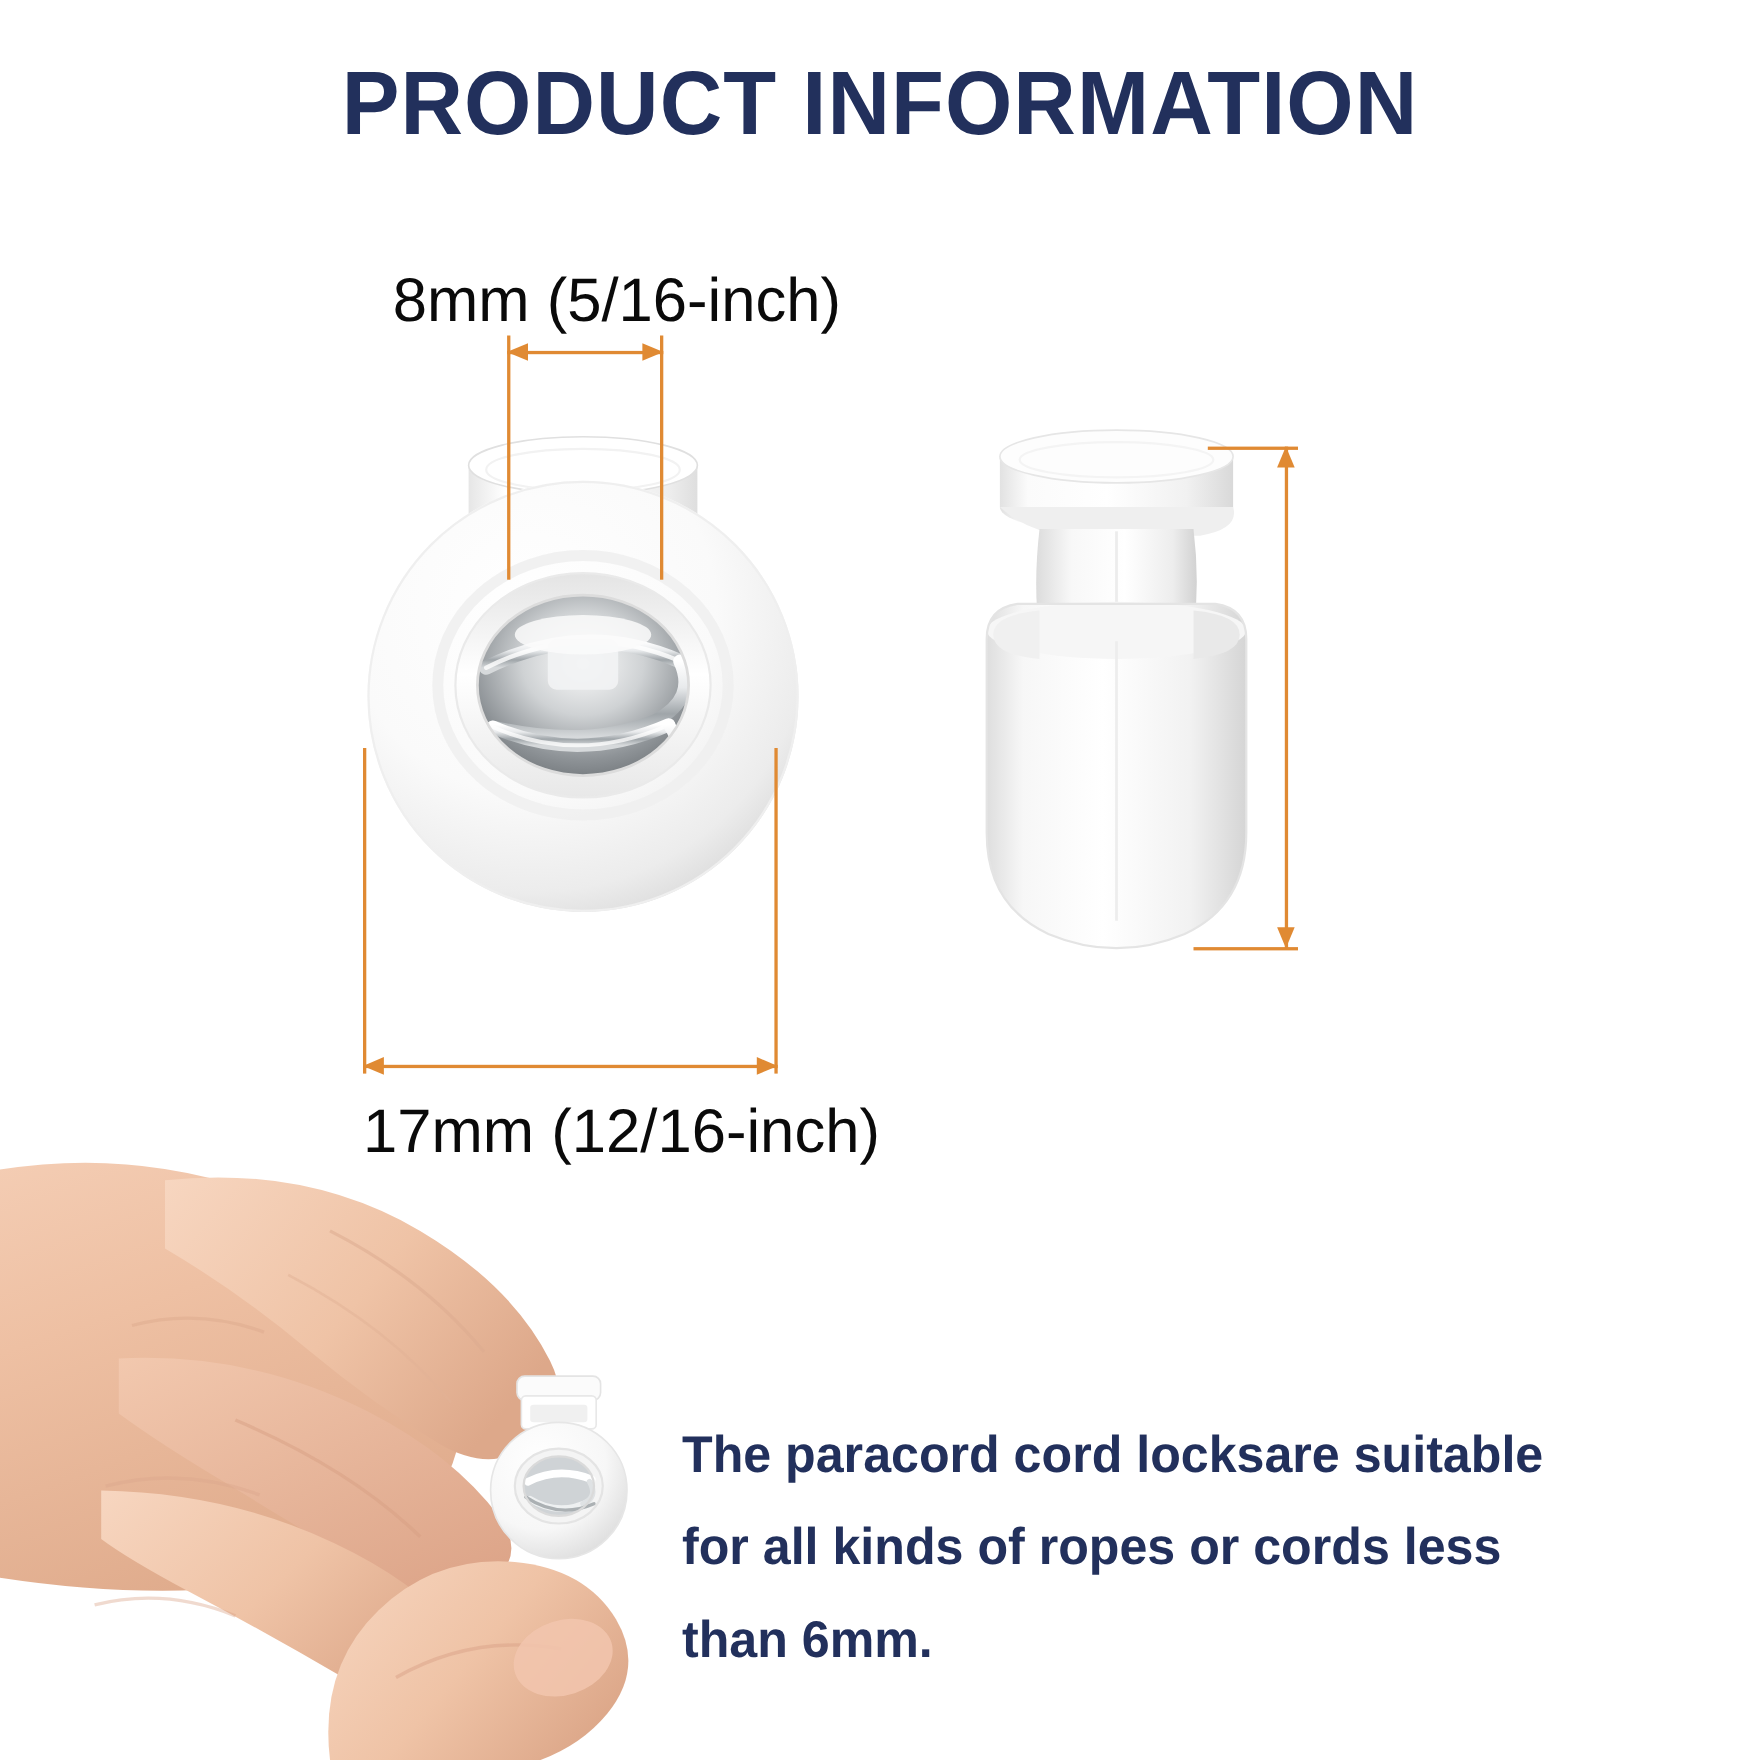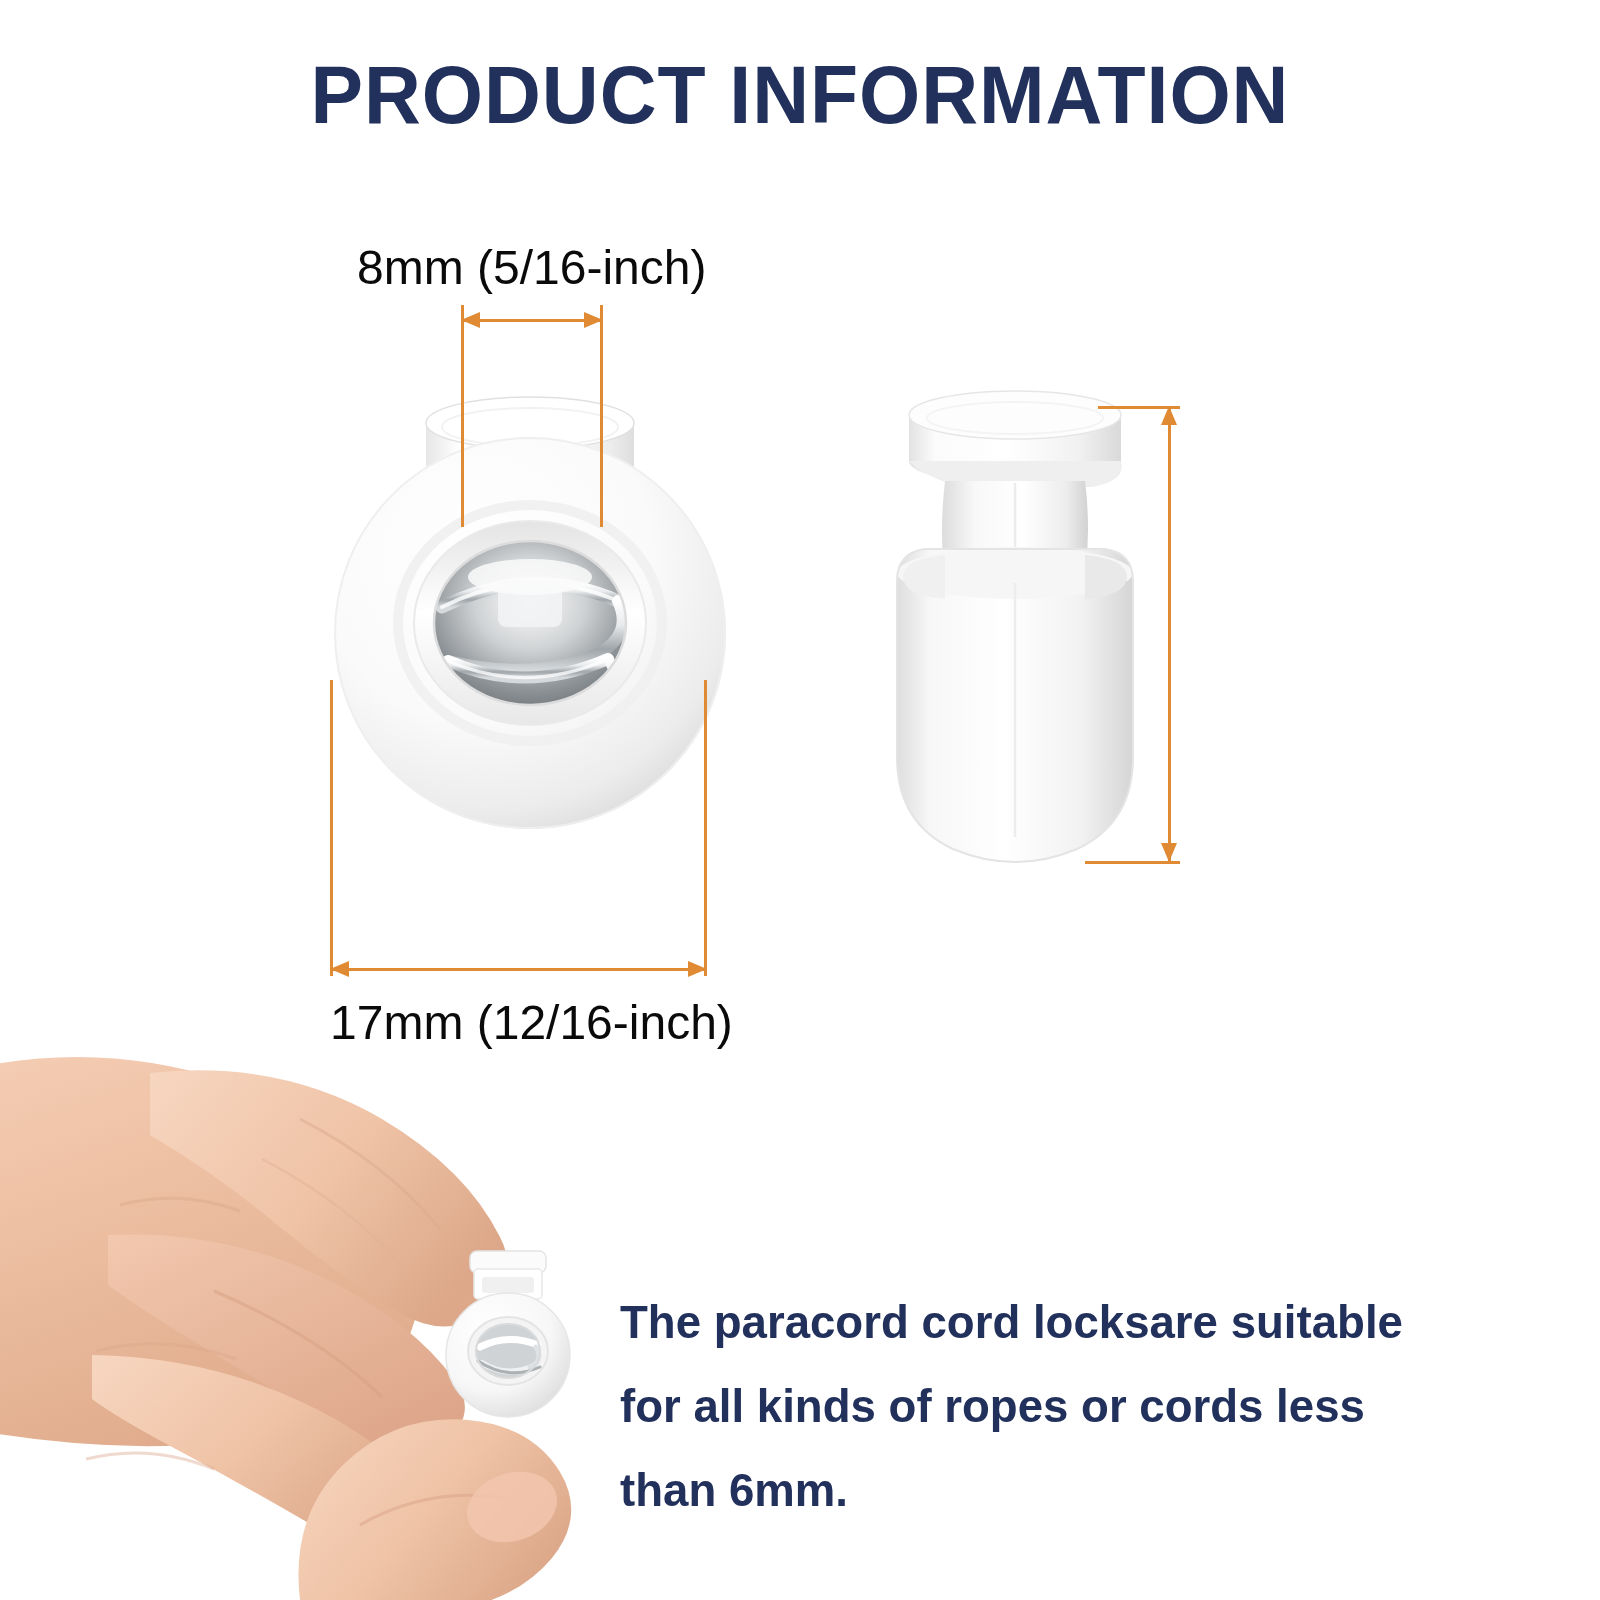--- a/index.html
+++ b/index.html
@@ -31,21 +31,21 @@
     letter-spacing: 1px;
     transform: scaleX(0.96);
     white-space: nowrap;
   }
 
   
   .dim-label {
     position: absolute;
     color: #0a0a0a;
     font-family: "Liberation Sans", sans-serif;
-    font-size: 48px;
+    font-size: 56px;
     font-weight: normal;
     white-space: nowrap;
   }
   #label-width-top   { left: 357px; top: 240px; }
   #label-width-bottom{ left: 330px; top: 995px; }
   #label-height-right{ left: 1186px; top: 632px; }
 
   
   .ext-line-v {           
     position: absolute;

